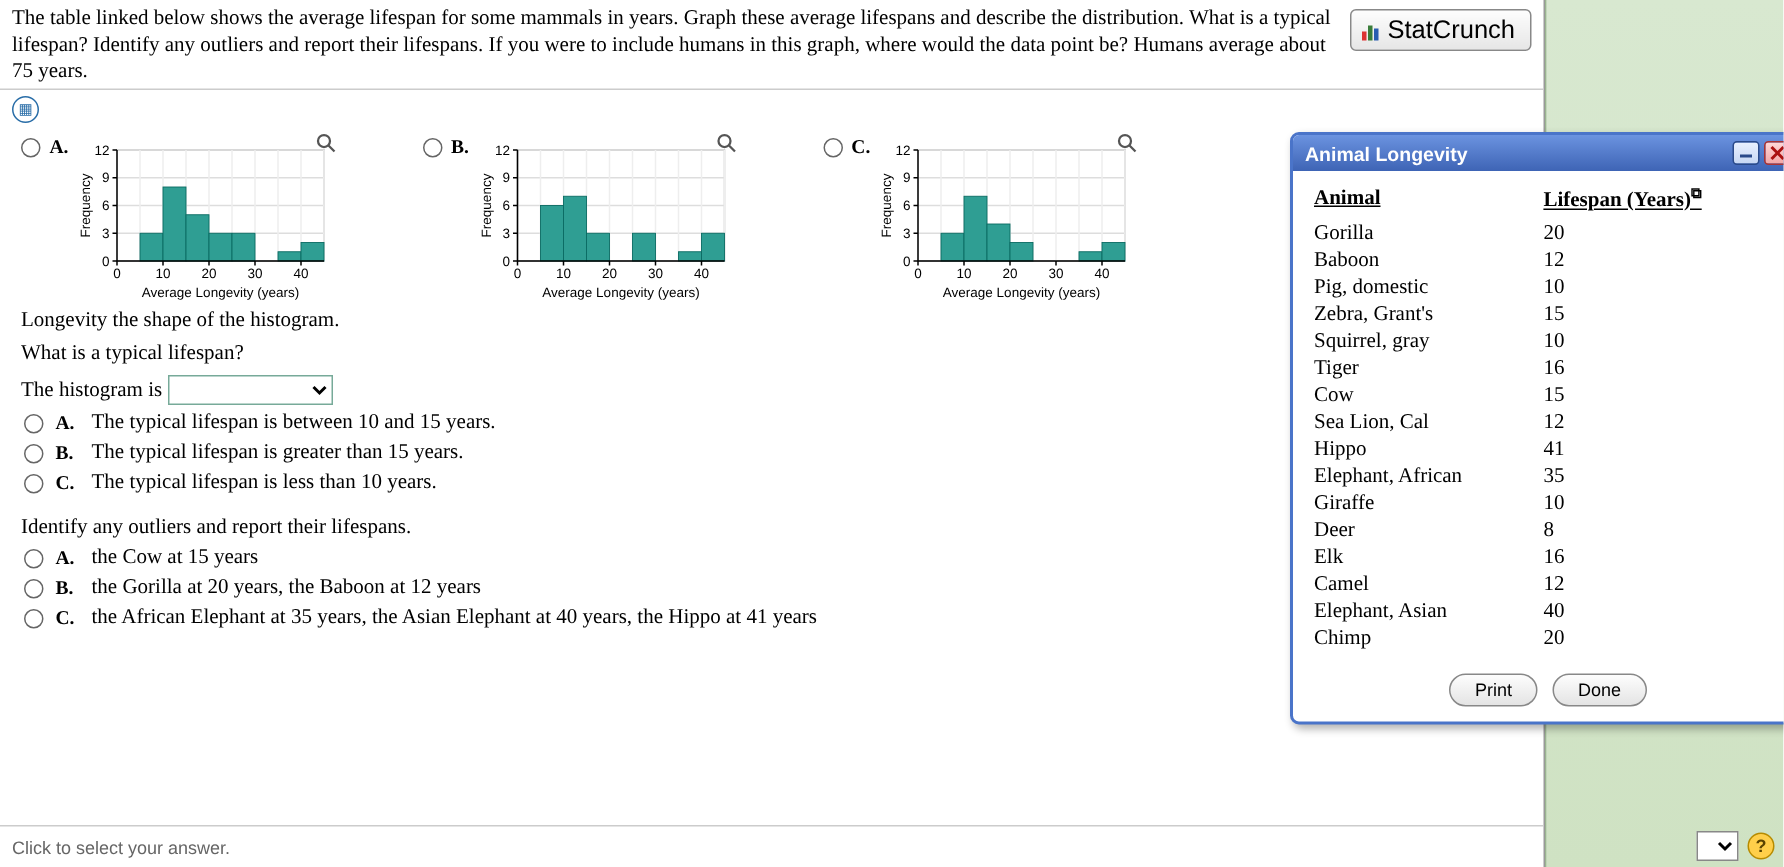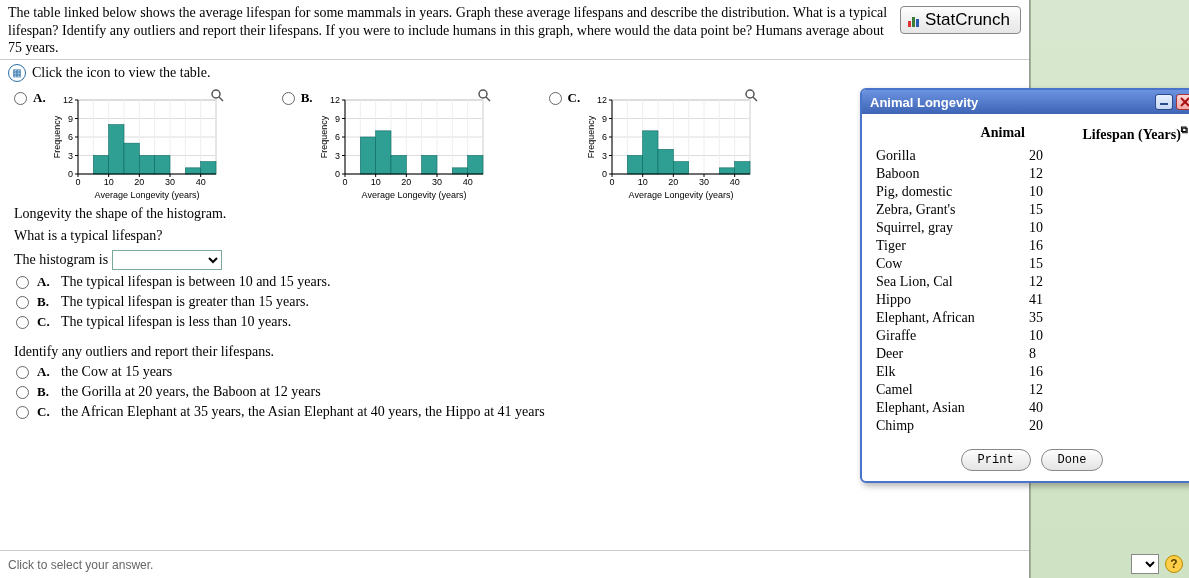--- a/index.html
+++ b/index.html
@@ -107,28 +107,28 @@
   .popup-header .sp { flex:1;}
   .win-btn {
     width:18px; height:16px; margin-left:3px; border:1px solid #2a4a8a; border-radius:3px;
     background:linear-gradient(#e8f0ff,#c7d7f3); display:flex;align-items:center;justify-content:center;
     cursor:pointer;
   }
   .win-btn.close { background:linear-gradient(#ffd7d7,#f3a7a7); border-color:#a33;}
   .win-btn svg { display:block;}
   .popup-body { padding:8px 10px 6px 14px; font-size:14px;}
   .tbl { width:100%; border-collapse:collapse;}
-  .tbl th { text-align:right; font-weight:bold; padding:2px 4px 4px 0;}
+  .tbl th { text-align:left; font-weight:bold; padding:2px 4px 4px 0;text-decoration:underline;}
   .tbl td { padding:1px 4px 1px 0;}
   .th-icon { font-size:10px; vertical-align:super; cursor:pointer;}
   .popup-footer {
     padding:8px 12px 10px; display:flex; justify-content:center; gap:10px;
   }
   .pill-btn {
-    font-family:Liberation Mono, monospace; font-size:12px; padding:3px 16px;
+    font-family:Liberation Sans, sans-serif; font-size:12px; padding:3px 16px;
     border:1px solid #888; border-radius:12px; background:linear-gradient(#fdfdfd,#e4e4e4);
     cursor:pointer;
   }
 </style>
 </head>
 <body>
 
 <div class="main-col">
   <div class="topbar">
     <div class="question-text">The table linked below shows the average lifespan for some mammals in years. Graph these average lifespans and describe the distribution. What is a typical lifespan? Identify any outliers and report their lifespans. If you were to include humans in this graph, where would the data point be? Humans average about 75 years.</div>
@@ -141,21 +141,20 @@
           </svg>
       </span>
       <span>StatCrunch</span>
     </button>
   </div>
 
   <div class="table-row">
     <span class="table-icon">
         <span>▦</span>
       </span>
-    <span>Click the icon to view the table.</span>
   </div>
 
   <div class="content">
     <div class="hist-row">
 
       <div class="hist-block">
         <span class="radio"></span>
         <span class="opt-label">A.</span>
         <div class="hist-wrap">
           <span class="mag"><svg viewBox="0 0 14 14">

